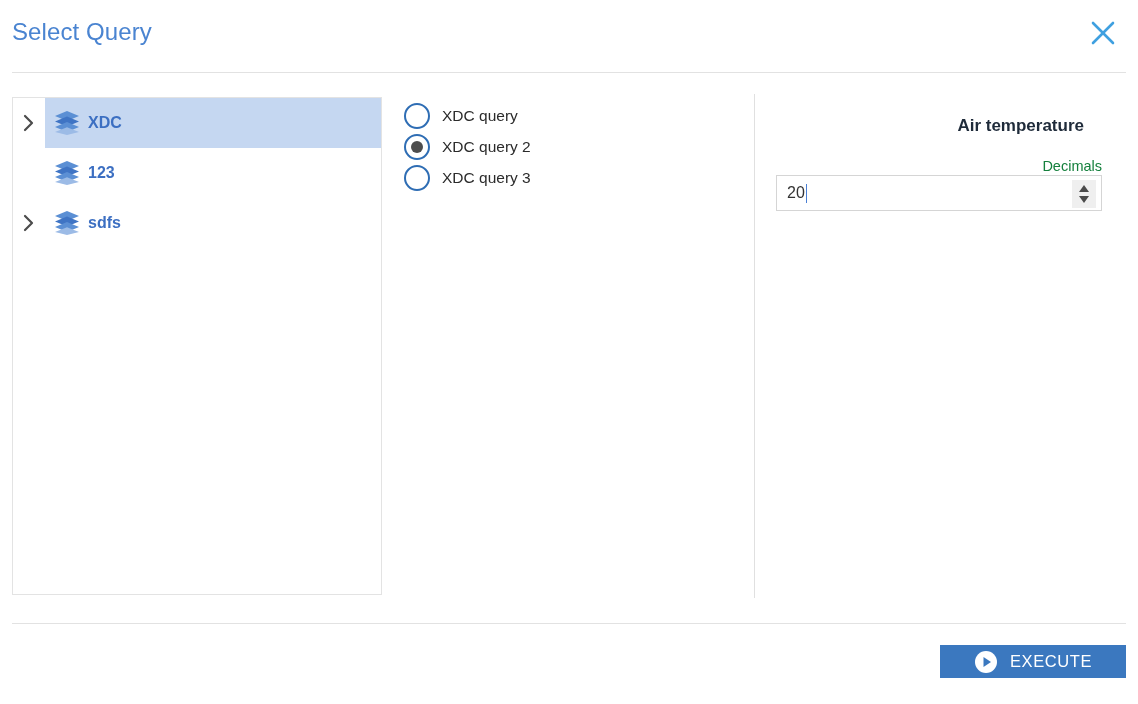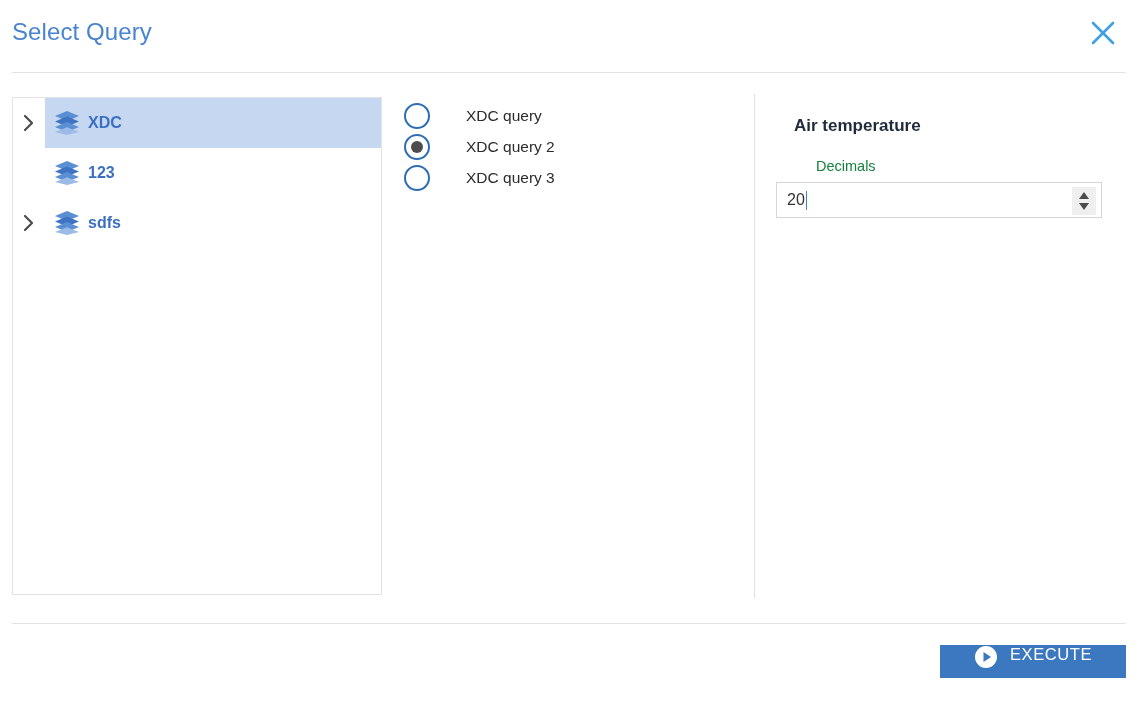--- a/index.html
+++ b/index.html
@@ -54,20 +54,21 @@
     background: #e2e2e2;
   }
 
   
   .dialog-body {
     position: absolute;
     left: 0;
     top: 72px;
     width: 1138px;
     height: 551px;
+    text-align: right;
   }
 
   
   .tree-panel {
     position: absolute;
     left: 12px;
     top: 25px;
     width: 370px;
     height: 498px;
     border: 1px solid #e3e3e3;
@@ -125,21 +126,20 @@
     position: absolute;
     left: 404px;
     top: 28px;
     width: 330px;
   }
   .radio-row {
     display: flex;
     align-items: center;
     height: 31px;
     cursor: pointer;
-    gap: 24px;
   }
   .radio-mark {
     width: 26px;
     height: 26px;
     min-width: 26px;
     border-radius: 50%;
     border: 2px solid #2e6db4;
     background: #ffffff;
     box-sizing: border-box;
     display: flex;
@@ -191,21 +191,20 @@
   .field-label {
     margin-top: 20px;
     font-size: 14.5px;
     font-weight: normal;
     color: #15803d;
     line-height: 18px;
     margin-left: 40px;
   }
   .number-field {
     position: relative;
-    margin-top: 7px;
     width: 326px;
     height: 36px;
     border: 1px solid #d5d5d5;
     background: #ffffff;
     box-sizing: border-box;
     display: flex;
     align-items: center;
     cursor: text;
   }
   .number-field .value {
@@ -245,21 +244,21 @@
     background: #e2e2e2;
   }
   .execute-button {
     position: absolute;
     left: 940px;
     top: 645px;
     width: 186px;
     height: 33px;
     background: #3b78bf;
     display: flex;
-    align-items: flex-start;
+    align-items: center;
     justify-content: center;
     cursor: pointer;
     border: none;
     padding: 0;
   }
   .execute-icon {
     width: 24px;
     height: 24px;
     margin-right: 12px;
     display: flex;

